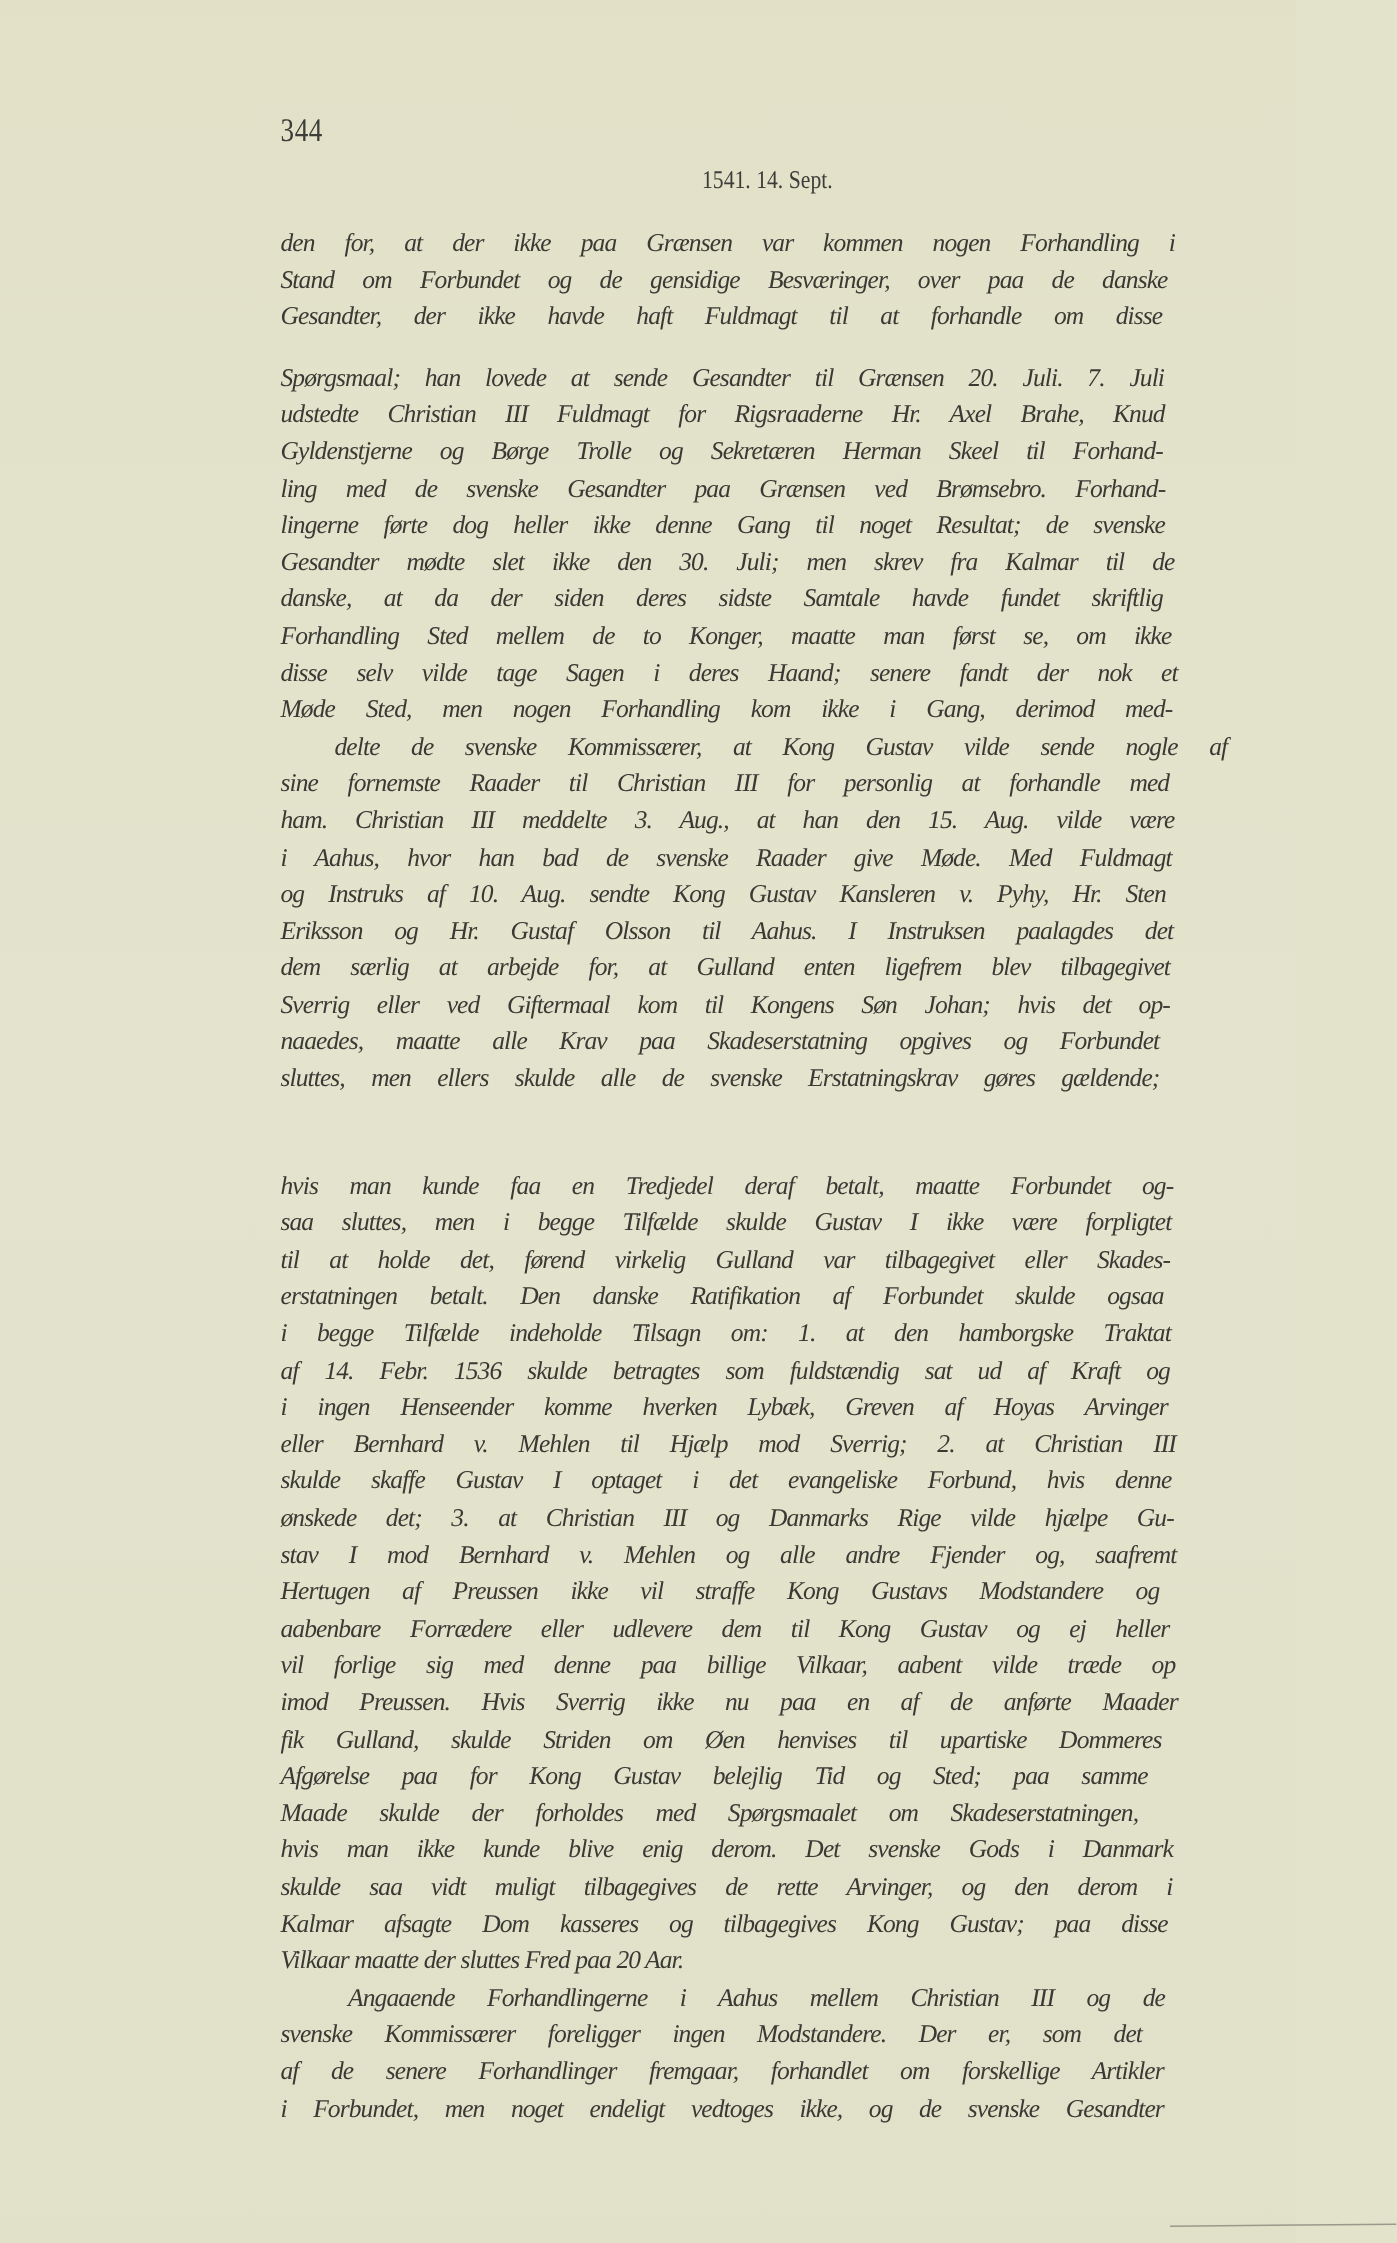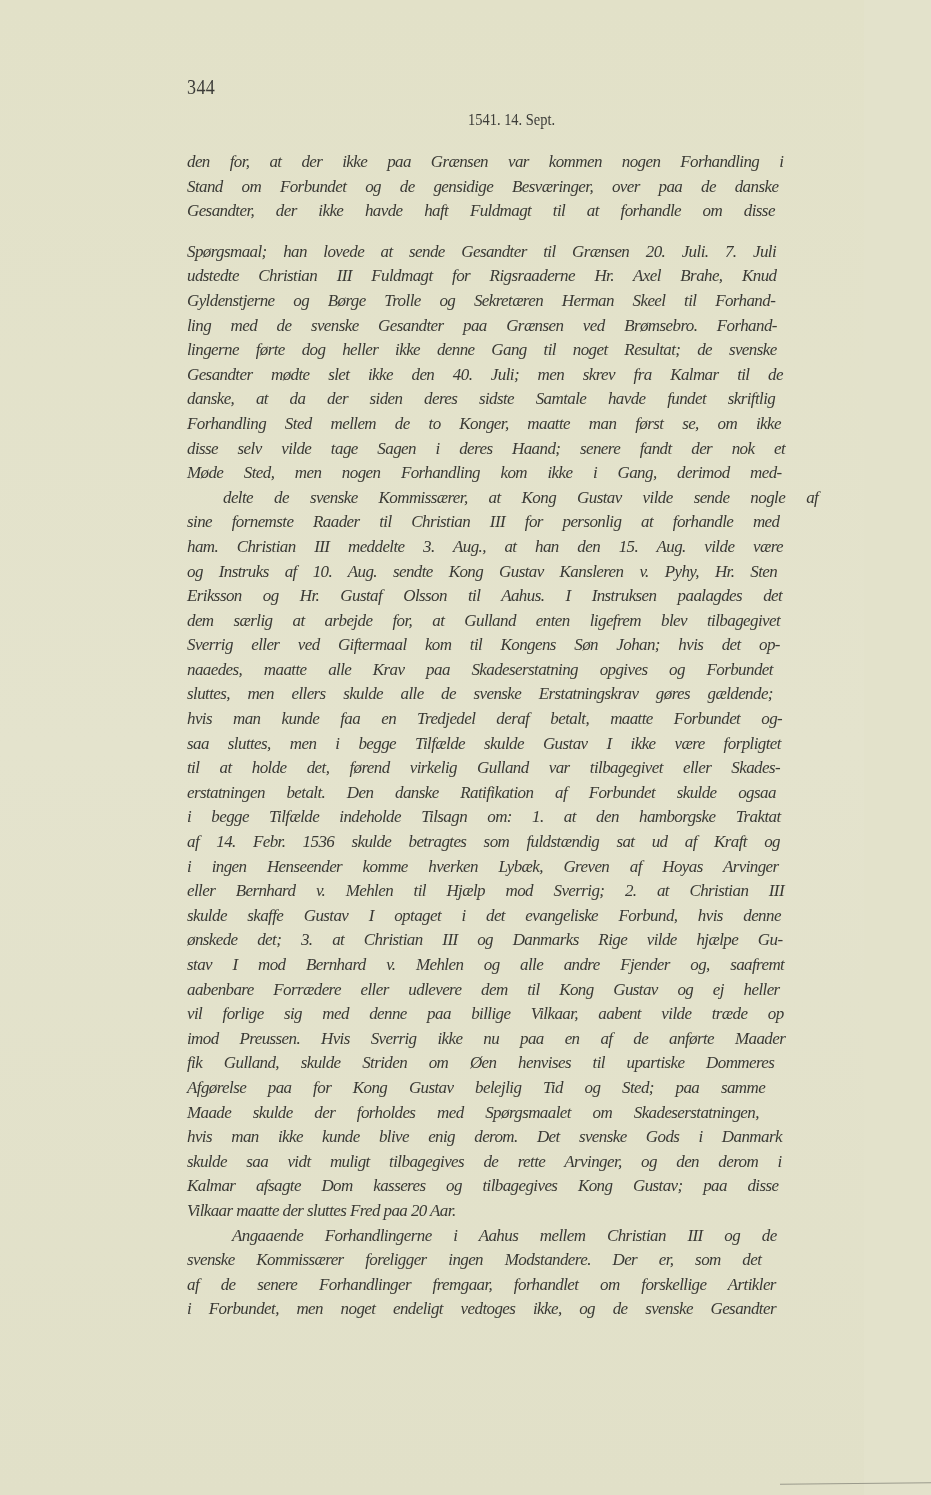--- a/index.html
+++ b/index.html
@@ -50,45 +50,47 @@
 
   <div class="body-text">
     <span class="line" style="display: block; text-align: left; text-align-last: left; word-spacing: 16.2997px;">den for, at der ikke paa Grænsen var kommen nogen Forhandling i</span>
     <span class="line" style="display: block; text-align: left; text-align-last: left; word-spacing: 15.1703px;">Stand om Forbundet og de gensidige Besværinger, over paa de danske</span>
     <span class="line" style="display: block; text-align: left; text-align-last: left; word-spacing: 18px;">Gesandter, der ikke havde haft Fuldmagt til at forhandle om disse</span>
     <span class="line" style="display: block; text-align: left; text-align-last: left; word-spacing: 12.8366px; margin-top: 16px;">Spørgsmaal; han lovede at sende Gesandter til Grænsen 20. Juli. 7. Juli</span>
     <span class="line" style="display: block; text-align: left; text-align-last: left; word-spacing: 15.8264px;">udstedte Christian III Fuldmagt for Rigsraaderne Hr. Axel Brahe, Knud</span>
     <span class="line" style="display: block; text-align: left; text-align-last: left; word-spacing: 15.033px;">Gyldenstjerne og Børge Trolle og Sekretæren Herman Skeel til Forhand-</span>
     <span class="line" style="display: block; text-align: left; text-align-last: left; word-spacing: 15.8403px;">ling med de svenske Gesandter paa Grænsen ved Brømsebro. Forhand-</span>
     <span class="line" style="display: block; text-align: left; text-align-last: left; word-spacing: 13.1932px;">lingerne førte dog heller ikke denne Gang til noget Resultat; de svenske</span>
-    <span class="line" style="display: block; text-align: left; text-align-last: left; word-spacing: 14.9401px;">Gesandter mødte slet ikke den 40. Juli; men skrev fra Kalmar til de</span>
+    <span class="line" style="display: block; text-align: left; text-align-last: left; word-spacing: 14.9401px;">Gesandter mødte slet ikke den 30. Juli; men skrev fra Kalmar til de</span>
     <span class="line" style="display: block; text-align: left; text-align-last: left; word-spacing: 18px;">danske, at da der siden deres sidste Samtale havde fundet skriftlig</span>
     <span class="line" style="display: block; text-align: left; text-align-last: left; word-spacing: 15.169px;">Forhandling Sted mellem de to Konger, maatte man først se, om ikke</span>
     <span class="line" style="display: block; text-align: left; text-align-last: left; word-spacing: 15.9518px;">disse selv vilde tage Sagen i deres Haand; senere fandt der nok et</span>
     <span class="line" style="display: block; text-align: left; text-align-last: left; word-spacing: 16.85px;">Møde Sted, men nogen Forhandling kom ikke i Gang, derimod med-</span>
     <span class="line" style="display: block; text-align: left; text-align-last: left; word-spacing: 17.35px; margin-left: 36px;">delte de svenske Kommissærer, at Kong Gustav vilde sende nogle af</span>
     <span class="line" style="display: block; text-align: left; text-align-last: left; word-spacing: 16.0672px;">sine fornemste Raader til Christian III for personlig at forhandle med</span>
     <span class="line" style="display: block; text-align: left; text-align-last: left; word-spacing: 14.9518px;">ham. Christian III meddelte 3. Aug., at han den 15. Aug. vilde være</span>
+    <span class="line" style="display: block; text-align: left; text-align-last: left; word-spacing: 15.1136px;">i Aahus, hvor han bad de svenske Raader give Møde. Med Fuldmagt</span>
     <span class="line" style="display: block; text-align: left; text-align-last: left; word-spacing: 12.3008px; font-style: italic;">og Instruks af 10. Aug. sendte Kong Gustav Kansleren v. Pyhy, Hr. Sten</span>
     <span class="line" style="display: block; text-align: left; text-align-last: left; word-spacing: 17.4797px;">Eriksson og Hr. Gustaf Olsson til Aahus. I Instruksen paalagdes det</span>
     <span class="line" style="display: block; text-align: left; text-align-last: left; word-spacing: 16.3969px;">dem særlig at arbejde for, at Gulland enten ligefrem blev tilbagegivet</span>
     <span class="line" style="display: block; text-align: left; text-align-last: left; word-spacing: 14.7301px;">Sverrig eller ved Giftermaal kom til Kongens Søn Johan; hvis det op-</span>
     <span class="line" style="display: block; text-align: left; text-align-last: left; word-spacing: 18px;">naaedes, maatte alle Krav paa Skadeserstatning opgives og Forbundet</span>
     <span class="line" style="display: block; text-align: left; text-align-last: left; word-spacing: 13.8715px;">sluttes, men ellers skulde alle de svenske Erstatningskrav gøres gældende;</span>
-    <span class="line" style="display: block; text-align: left; text-align-last: left; word-spacing: 17.4094px;">hvis man kunde faa en Tredjedel deraf betalt, maatte Forbundet og-</span>
+    <span class="line" style="display: block; text-align: left; text-align-last: left; word-spacing: 17.4094px; margin-top: 47px;">hvis man kunde faa en Tredjedel deraf betalt, maatte Forbundet og-</span>
     <span class="line" style="display: block; text-align: left; text-align-last: left; word-spacing: 15.3722px;">saa sluttes, men i begge Tilfælde skulde Gustav I ikke være forpligtet</span>
     <span class="line" style="display: block; text-align: left; text-align-last: left; word-spacing: 16.5203px;">til at holde det, førend virkelig Gulland var tilbagegivet eller Skades-</span>
     <span class="line" style="display: block; text-align: left; text-align-last: left; word-spacing: 18px;">erstatningen betalt. Den danske Ratifikation af Forbundet skulde ogsaa</span>
     <span class="line" style="display: block; text-align: left; text-align-last: left; word-spacing: 16.5516px;">i begge Tilfælde indeholde Tilsagn om: 1. at den hamborgske Traktat</span>
     <span class="line" style="display: block; text-align: left; text-align-last: left; word-spacing: 13.5898px;">af 14. Febr. 1536 skulde betragtes som fuldstændig sat ud af Kraft og</span>
     <span class="line" style="display: block; text-align: left; text-align-last: left; word-spacing: 16.8628px;">i ingen Henseender komme hverken Lybæk, Greven af Hoyas Arvinger</span>
     <span class="line" style="display: block; text-align: left; text-align-last: left; word-spacing: 16.8466px;">eller Bernhard v. Mehlen til Hjælp mod Sverrig; 2. at Christian III</span>
     <span class="line" style="display: block; text-align: center; text-align-last: left; word-spacing: 16.7766px;">skulde skaffe Gustav I optaget i det evangeliske Forbund, hvis denne</span>
     <span class="line" style="display: block; text-align: left; text-align-last: left; word-spacing: 16.017px;">ønskede det; 3. at Christian III og Danmarks Rige vilde hjælpe Gu-</span>
     <span class="line" style="display: block; text-align: left; text-align-last: left; word-spacing: 16.8239px;">stav I mod Bernhard v. Mehlen og alle andre Fjender og, saafremt</span>
+    <span class="line" style="display: block; text-align: left; text-align-last: left; word-spacing: 18px;">Hertugen af Preussen ikke vil straffe Kong Gustavs Modstandere og</span>
     <span class="line" style="display: block; text-align: left; text-align-last: left; word-spacing: 15.9734px;">aabenbare Forrædere eller udlevere dem til Kong Gustav og ej heller</span>
     <span class="line" style="display: block; text-align: left; text-align-last: left; word-spacing: 16.6776px;">vil forlige sig med denne paa billige Vilkaar, aabent vilde træde op</span>
     <span class="line" style="display: block; text-align: left; text-align-last: left; word-spacing: 17.2699px;">imod Preussen. Hvis Sverrig ikke nu paa en af de anførte Maader</span>
     <span class="line" style="display: block; text-align: left; text-align-last: left; word-spacing: 18px;">fik Gulland, skulde Striden om Øen henvises til upartiske Dommeres</span>
     <span class="line" style="display: block; text-align: left; text-align-last: left; word-spacing: 18px;">Afgørelse paa for Kong Gustav belejlig Tid og Sted; paa samme</span>
     <span class="line" style="display: block; text-align: left; text-align-last: left; word-spacing: 18px;">Maade skulde der forholdes med Spørgsmaalet om Skadeserstatningen,</span>
     <span class="line" style="display: block; text-align: left; text-align-last: left; word-spacing: 15.5696px;">hvis man ikke kunde blive enig derom. Det svenske Gods i Danmark</span>
     <span class="line" style="display: block; text-align: right; text-align-last: left; word-spacing: 15.733px;">skulde saa vidt muligt tilbagegives de rette Arvinger, og den derom i</span>
     <span class="line" style="display: block; text-align: left; text-align-last: left; word-spacing: 16.934px;">Kalmar afsagte Dom kasseres og tilbagegives Kong Gustav; paa disse</span>
     <span class="line last">Vilkaar maatte der sluttes Fred paa 20 Aar.</span>

